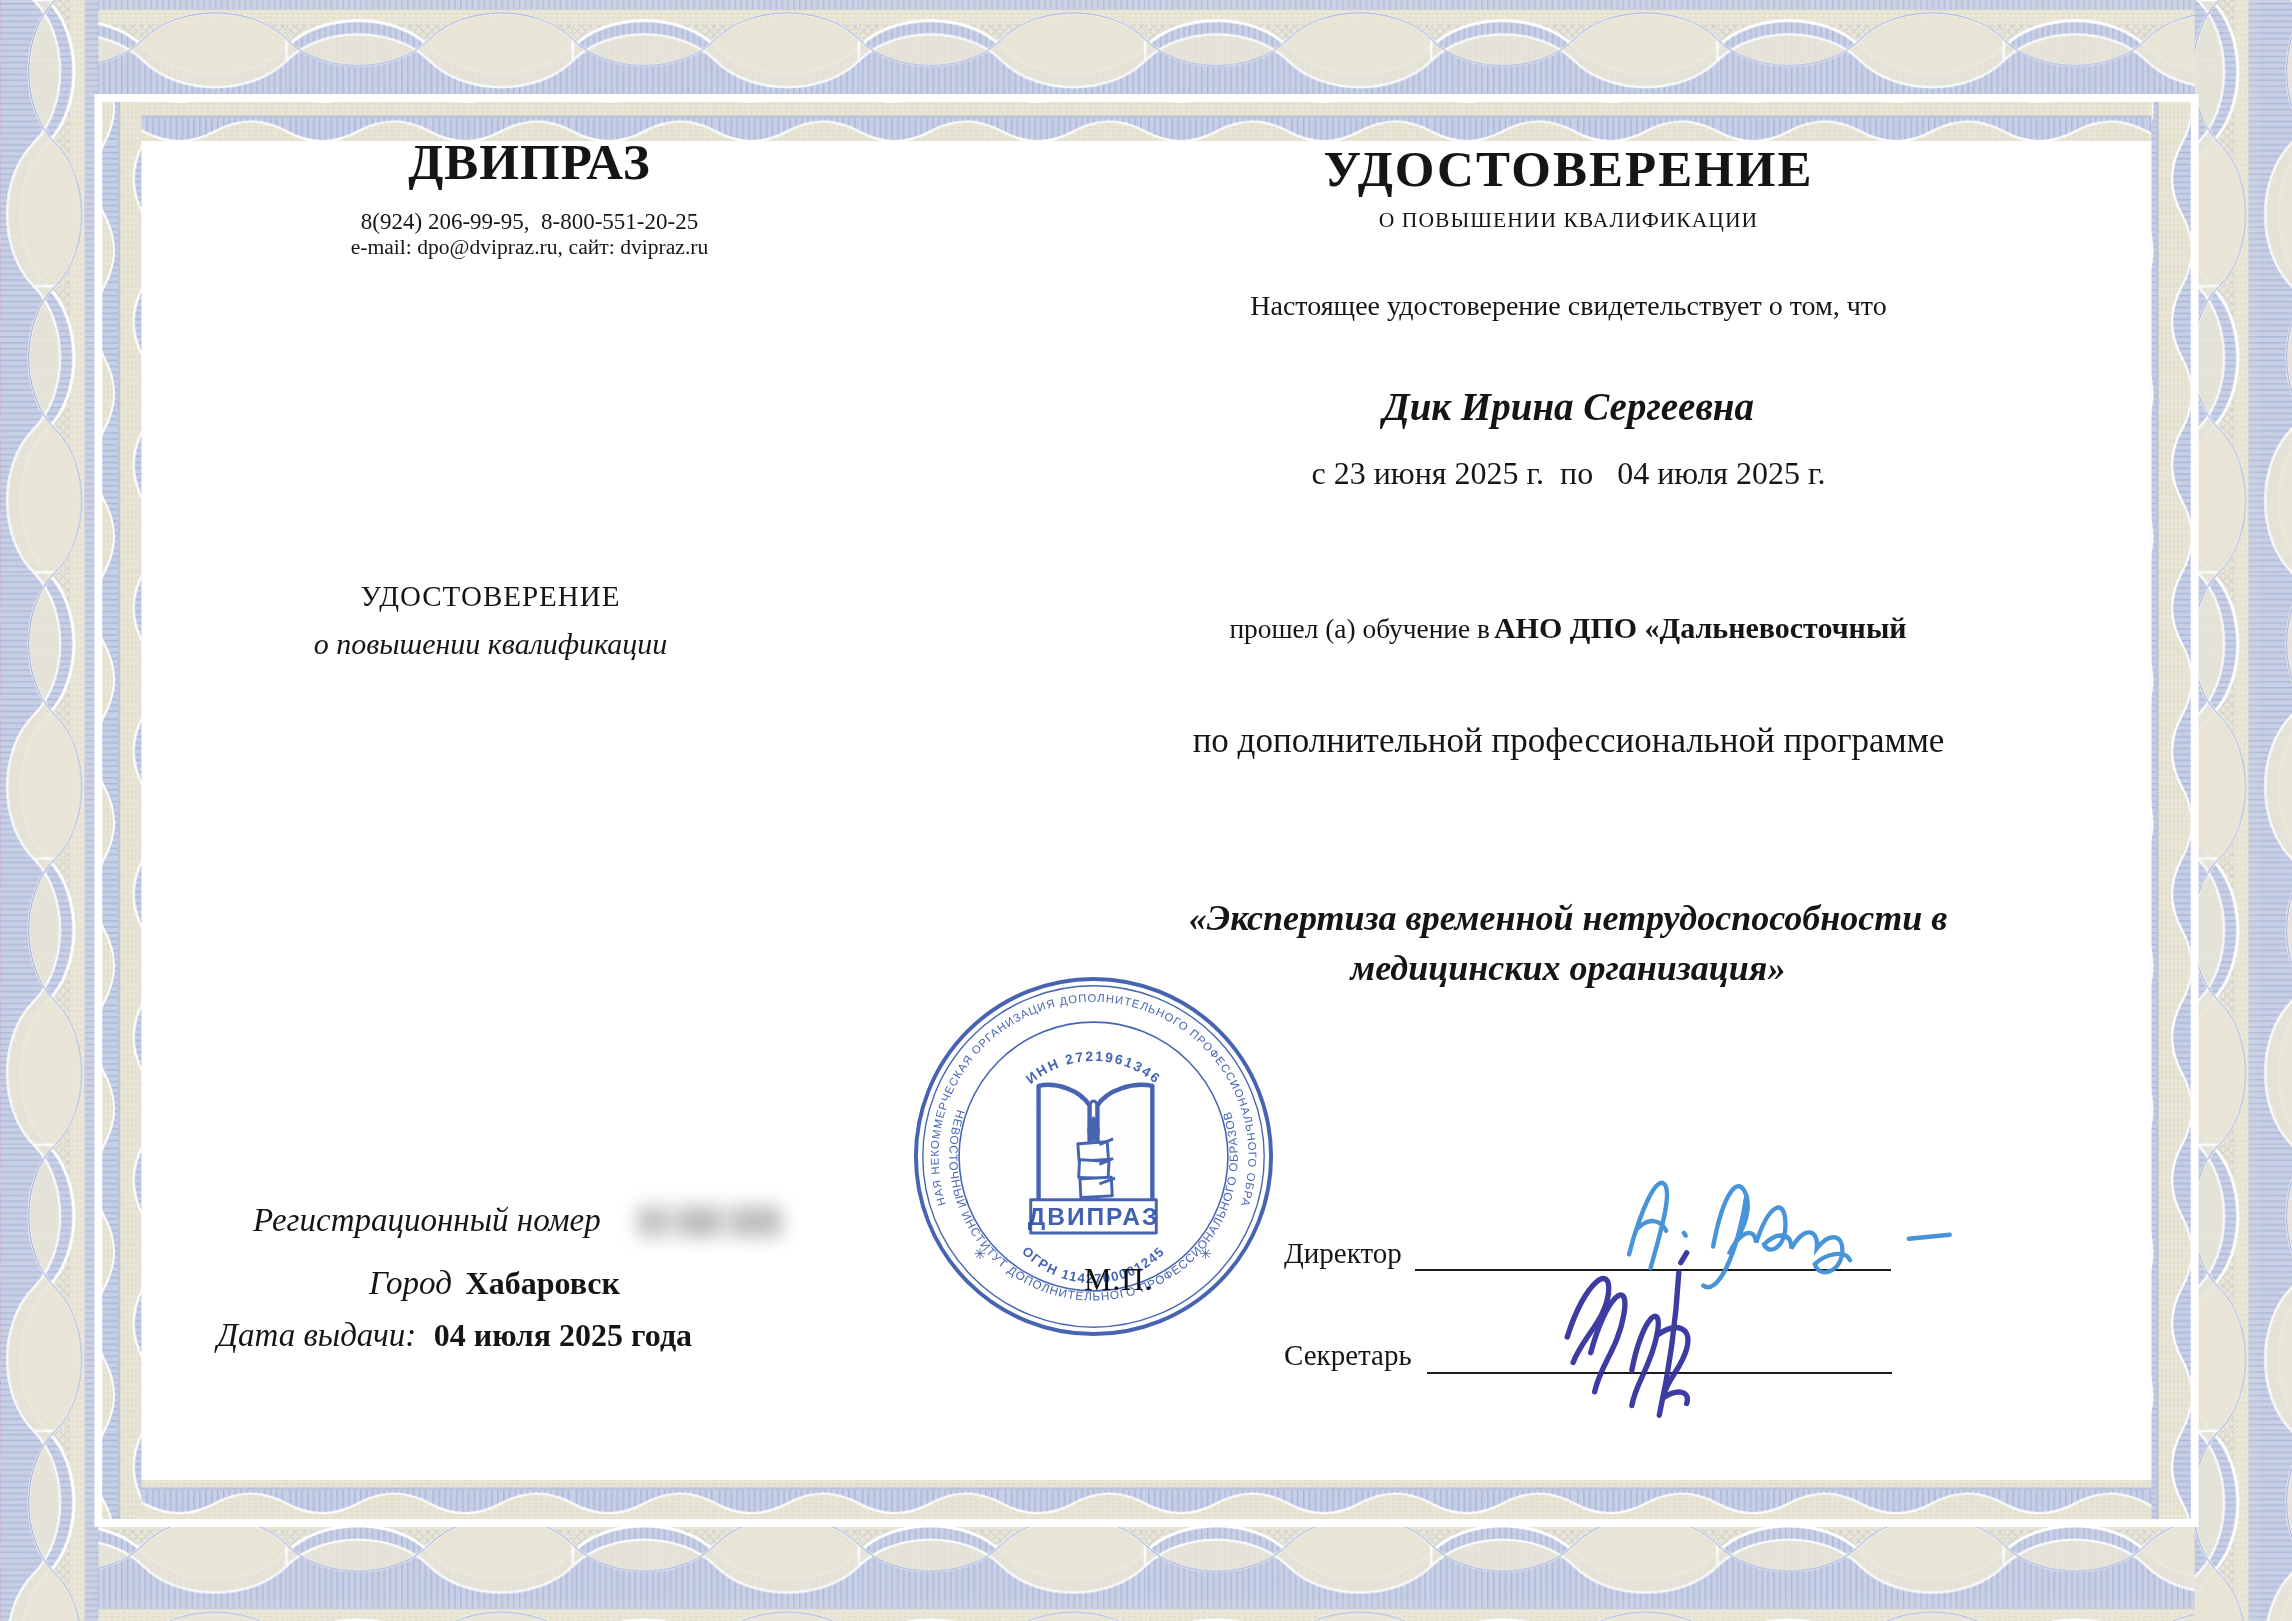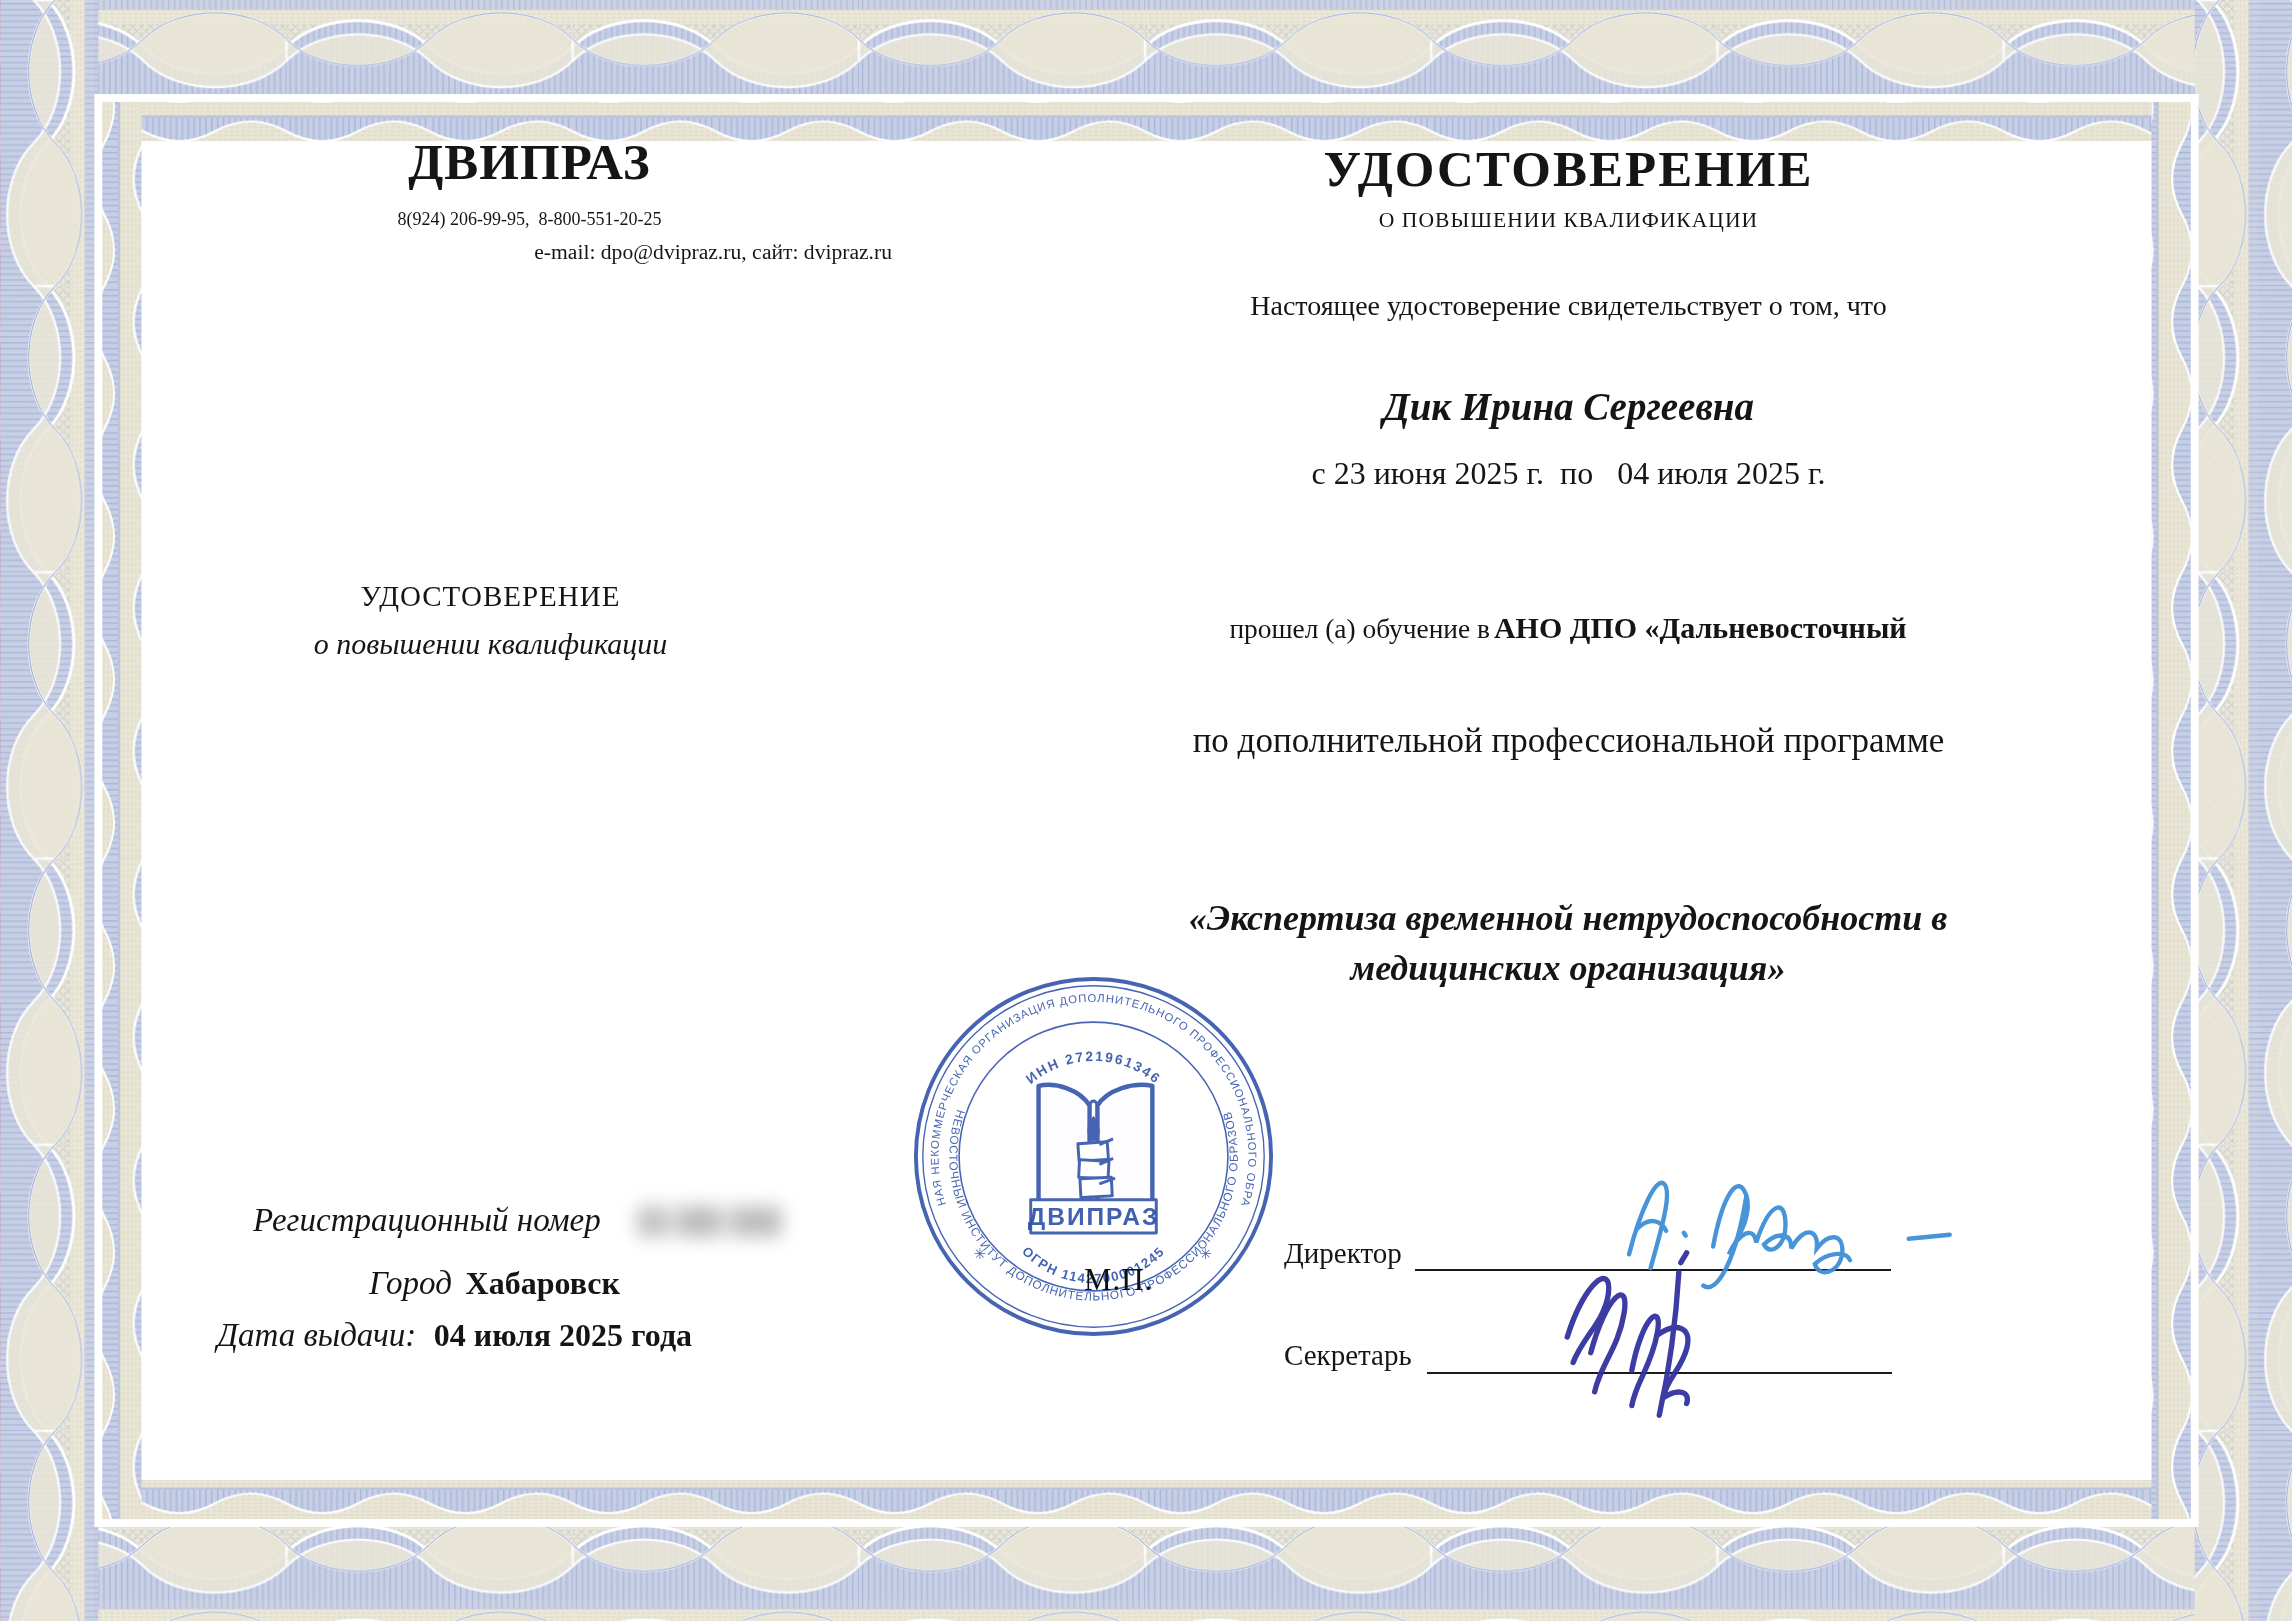--- a/index.html
+++ b/index.html
@@ -9,22 +9,22 @@
     overflow:hidden;
   }
   .abs{position:absolute;}
   .center{text-align:center;}
   .ws-pre{white-space:pre;}
   .it{font-style:italic;}
 
   
   .org-header{left:167px; top:133px; width:725px;}
   .org-name{font-size:51px; font-weight:bold; letter-spacing:1px; line-height:1.15;}
-  .org-phones{font-size:18px; margin-top:17.6px;}
-  .org-contacts{font-size:21.6px; margin-top:10px;text-align:right;}
+  .org-phones{font-size:23px; margin-top:17.6px;}
+  .org-contacts{font-size:21.6px; margin-top:0;}
 
   .doc-left{left:167px; top:580px; width:647px;}
   .doc-left .t1{font-size:29px; letter-spacing:1px;}
   .doc-left .t2{font-size:30px; font-style:italic; margin-top:13.7px;}
 
   .reg-label{left:253px; top:1202px; font-size:33px; font-style:italic;}
   .redacted{
     left:637px; top:1206px; width:145px; height:31px;
     background:linear-gradient(90deg,#9a9a9a 0 18%, #c9c9c9 22% 28%, #8f8f8f 32% 55%, #cfcfcf 58% 64%, #939393 68% 100%);
     filter:blur(8.8px); opacity:.6; border-radius:4.9px;

